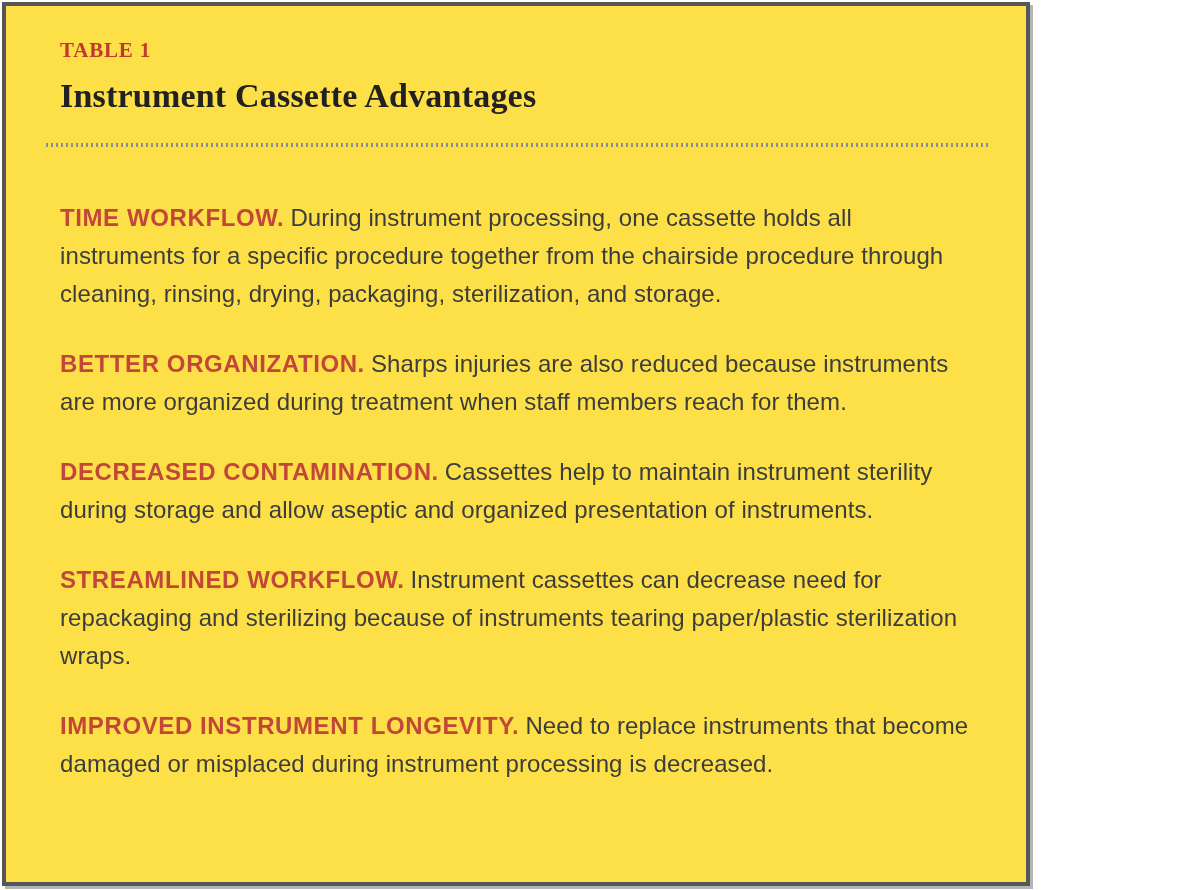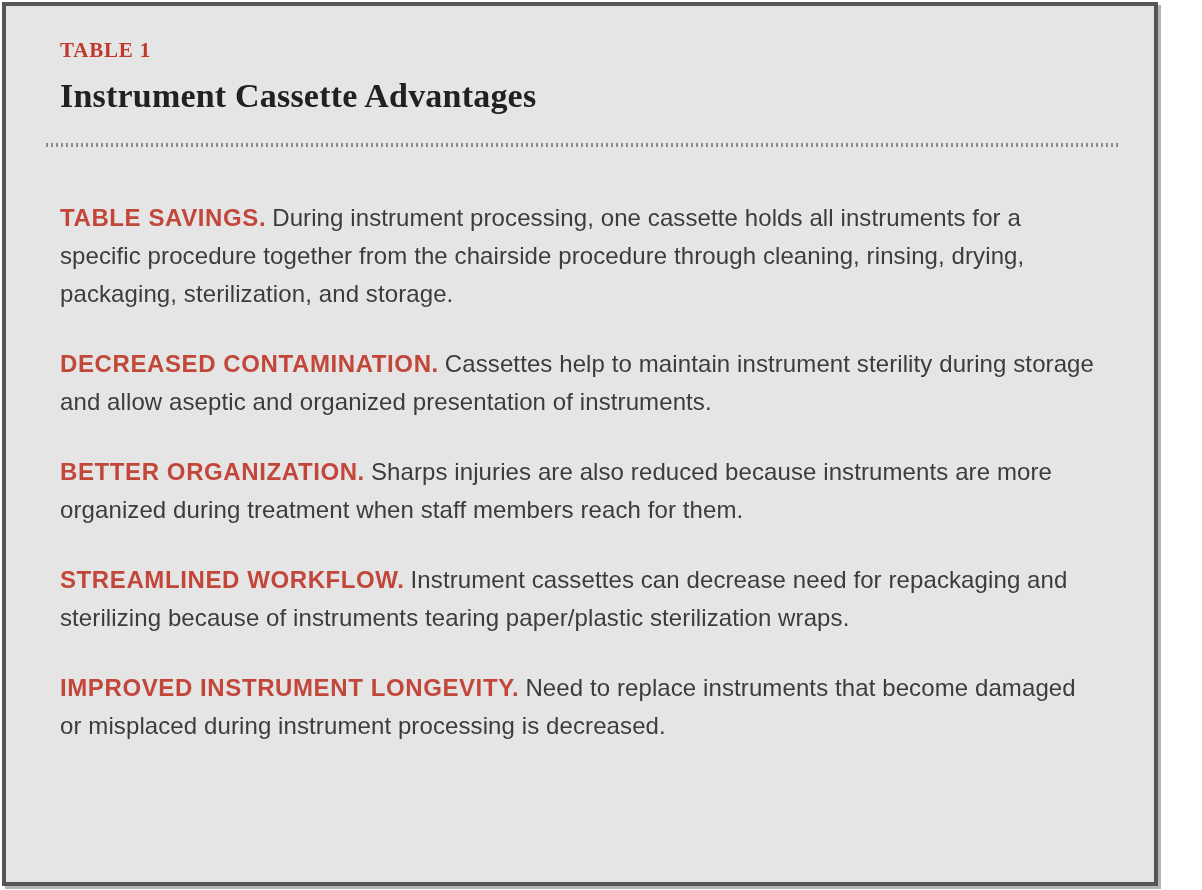--- a/index.html
+++ b/index.html
@@ -8,23 +8,23 @@
     width: 1202px;
     height: 890px;
     background: #ffffff;
     font-family: "Liberation Sans", "DejaVu Sans", sans-serif;
     overflow: hidden;
   }
 
   .frame {
     position: absolute;
     top: 2px; left: 2px;
-    width: 1156px;
+    width: 1028px;
     height: 884px;
-    background: #e5e5e5;
+    background: #fde047;
     border: 4px solid var(--border-gray, #55565a);
     box-shadow: 3px 3px 0 rgba(120,120,122,0.55);
   }
 
   .content {
     padding: 32px 50px 0 54px;
   }
 
   .kicker {
     font-family: "Liberation Serif", "DejaVu Serif", serif;
@@ -82,30 +82,30 @@
 
     <div class="kicker">TABLE 1</div>
 
     <h1 class="title">Instrument Cassette Advantages</h1>
 
     <div class="dotted-rule"></div>
 
     <div class="sections">
 
       <p class="section">
-        <strong class="label">TABLE SAVINGS.</strong><span>During instrument processing, one cassette holds all instruments for a specific procedure together from the chairside procedure through cleaning, rinsing, drying, packaging, sterilization, and storage.</span>
+        <strong class="label">TIME WORKFLOW.</strong><span>During instrument processing, one cassette holds all instruments for a specific procedure together from the chairside procedure through cleaning, rinsing, drying, packaging, sterilization, and storage.</span>
       </p>
 
 
       <p class="section">
-        <strong class="label">DECREASED CONTAMINATION.</strong><span>Cassettes help to maintain instrument sterility during storage and allow aseptic and organized presentation of instruments.</span>
+        <strong class="label">BETTER ORGANIZATION.</strong><span>Sharps injuries are also reduced because instruments are more organized during treatment when staff members reach for them.</span>
       </p>
 
       <p class="section">
-        <strong class="label">BETTER ORGANIZATION.</strong><span>Sharps injuries are also reduced because instruments are more organized during treatment when staff members reach for them.</span>
+        <strong class="label">DECREASED CONTAMINATION.</strong><span>Cassettes help to maintain instrument sterility during storage and allow aseptic and organized presentation of instruments.</span>
       </p>
 
       <p class="section">
         <strong class="label">STREAMLINED WORKFLOW.</strong><span>Instrument cassettes can decrease need for repackaging and sterilizing because of instruments tearing paper/plastic sterilization wraps.</span>
       </p>
 
       <p class="section">
         <strong class="label">IMPROVED INSTRUMENT LONGEVITY.</strong><span>Need to replace instruments that become damaged or misplaced during instrument processing is decreased.</span>
       </p>
 

